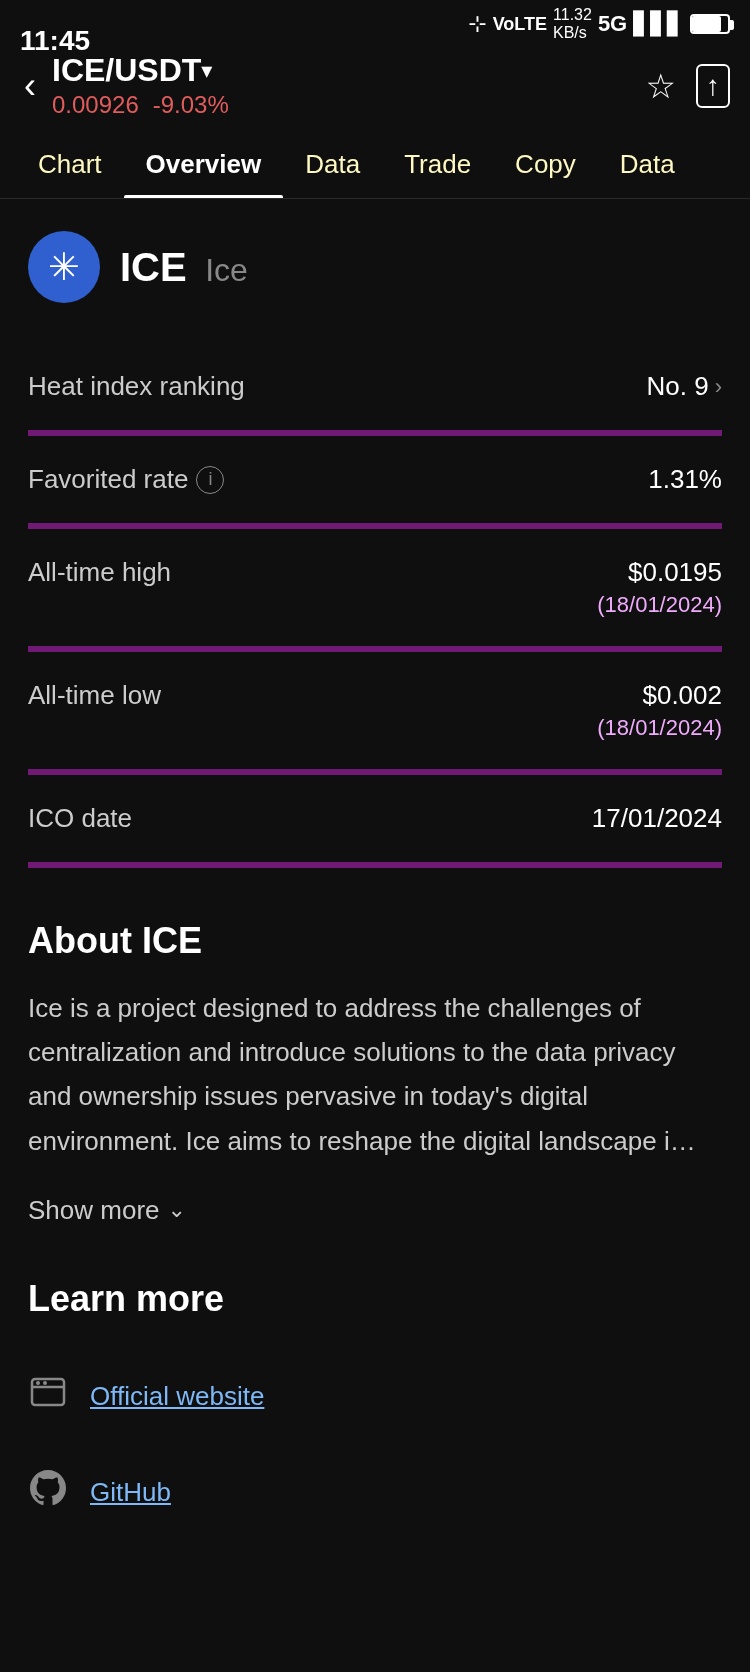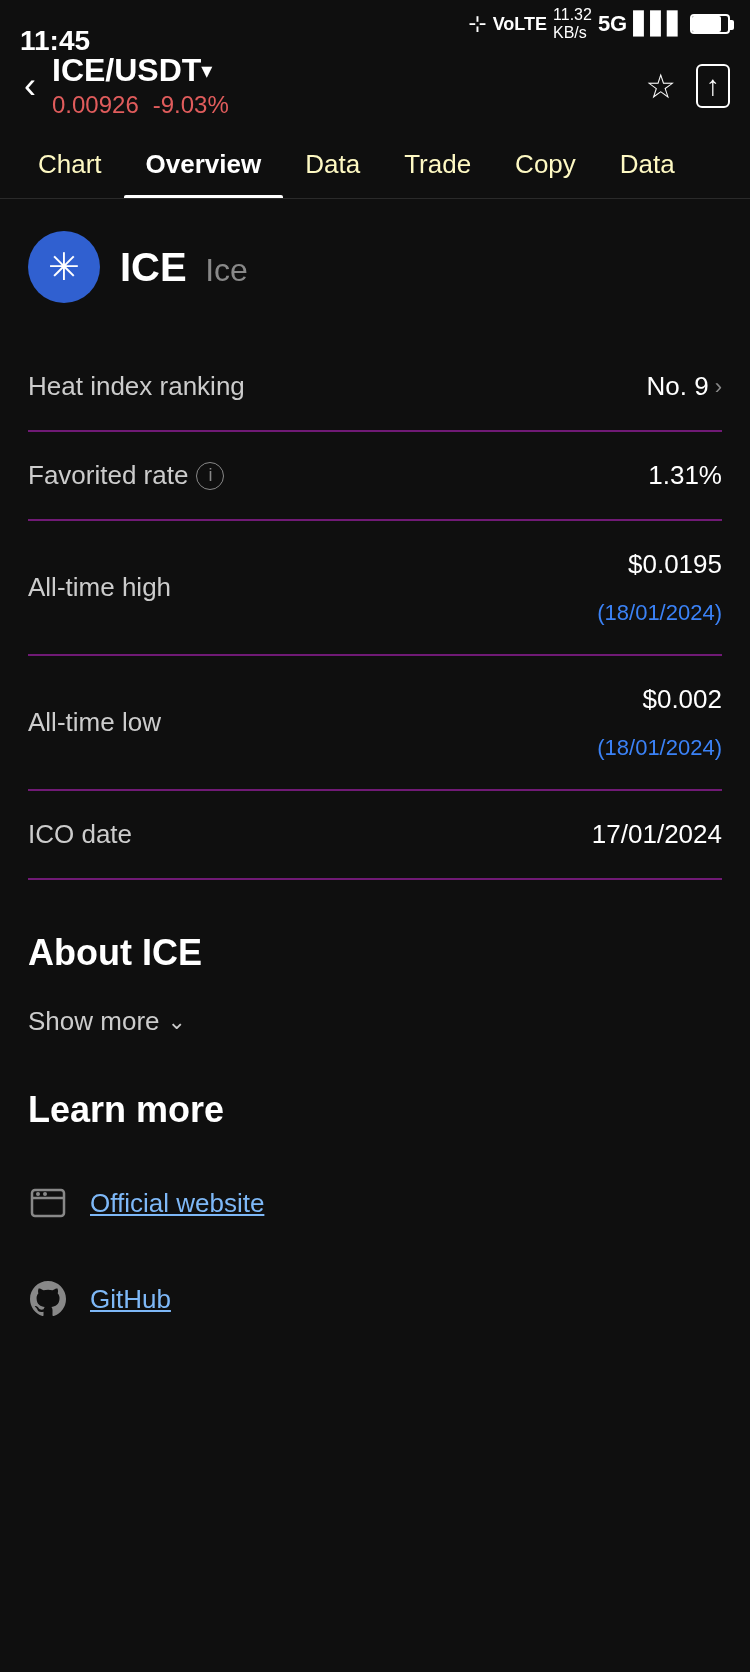--- a/index.html
+++ b/index.html
@@ -175,23 +175,23 @@
     .coin-name-full {
       font-size: 32px;
       color: #888;
       margin-left: 14px;
     }
 
     
     .info-row {
       display: flex;
       justify-content: space-between;
-      align-items: center;
+      align-items: flex-start;
       padding: 28px 0;
-      border-bottom: 2px solid #701a75;
+      border-bottom: 6px solid #701a75;
     }
     .info-label {
       font-size: 26px;
       color: #ccc;
       display: flex;
       align-items: center;
       gap: 8px;
     }
     .info-icon-circle {
       width: 28px;
@@ -209,23 +209,23 @@
       color: #fff;
       text-align: right;
     }
     .info-value.with-arrow {
       display: flex;
       align-items: center;
       gap: 6px;
     }
     .info-value-sub {
       font-size: 22px;
-      color: #3b82f6;
+      color: #f0abfc;
       text-align: right;
-      margin-top: 20px;
+      margin-top: 4px;
     }
 
     
     .note-text {
       font-size: 22px;
       color: #666;
       line-height: 1.6;
       margin-top: 32px;
     }
 
@@ -254,21 +254,21 @@
     .chevron-down {
       font-size: 22px;
     }
 
     
     .learn-more-section {
       margin-top: 52px;
     }
     .learn-link {
       display: flex;
-      align-items: center;
+      align-items: flex-end;
       gap: 22px;
       padding: 28px 0;
       font-size: 26px;
       color: #7eb8f7;
       text-decoration: underline;
       cursor: pointer;
     }
     .learn-link-icon {
       width: 40px;
       height: 40px;
@@ -368,20 +368,21 @@
   </div>
 
   <div class="info-row">
     <span class="info-label">ICO date</span>
     <span class="info-value">17/01/2024</span>
   </div>
 
 
   <div>
     <div class="section-title">About ICE</div>
+    <p class="about-text">Ice is a project designed to address the challenges of centralization and introduce solutions to the data privacy and ownership issues pervasive in today's digital environment. Ice aims to reshape the digital landscape i…</p>
     <div class="show-more-btn">
       <span>Show more</span>
       <span class="chevron-down">⌄</span>
     </div>
   </div>
 
   <div class="learn-more-section">
     <div class="section-title">Learn more</div>
 
     <div class="learn-link">

